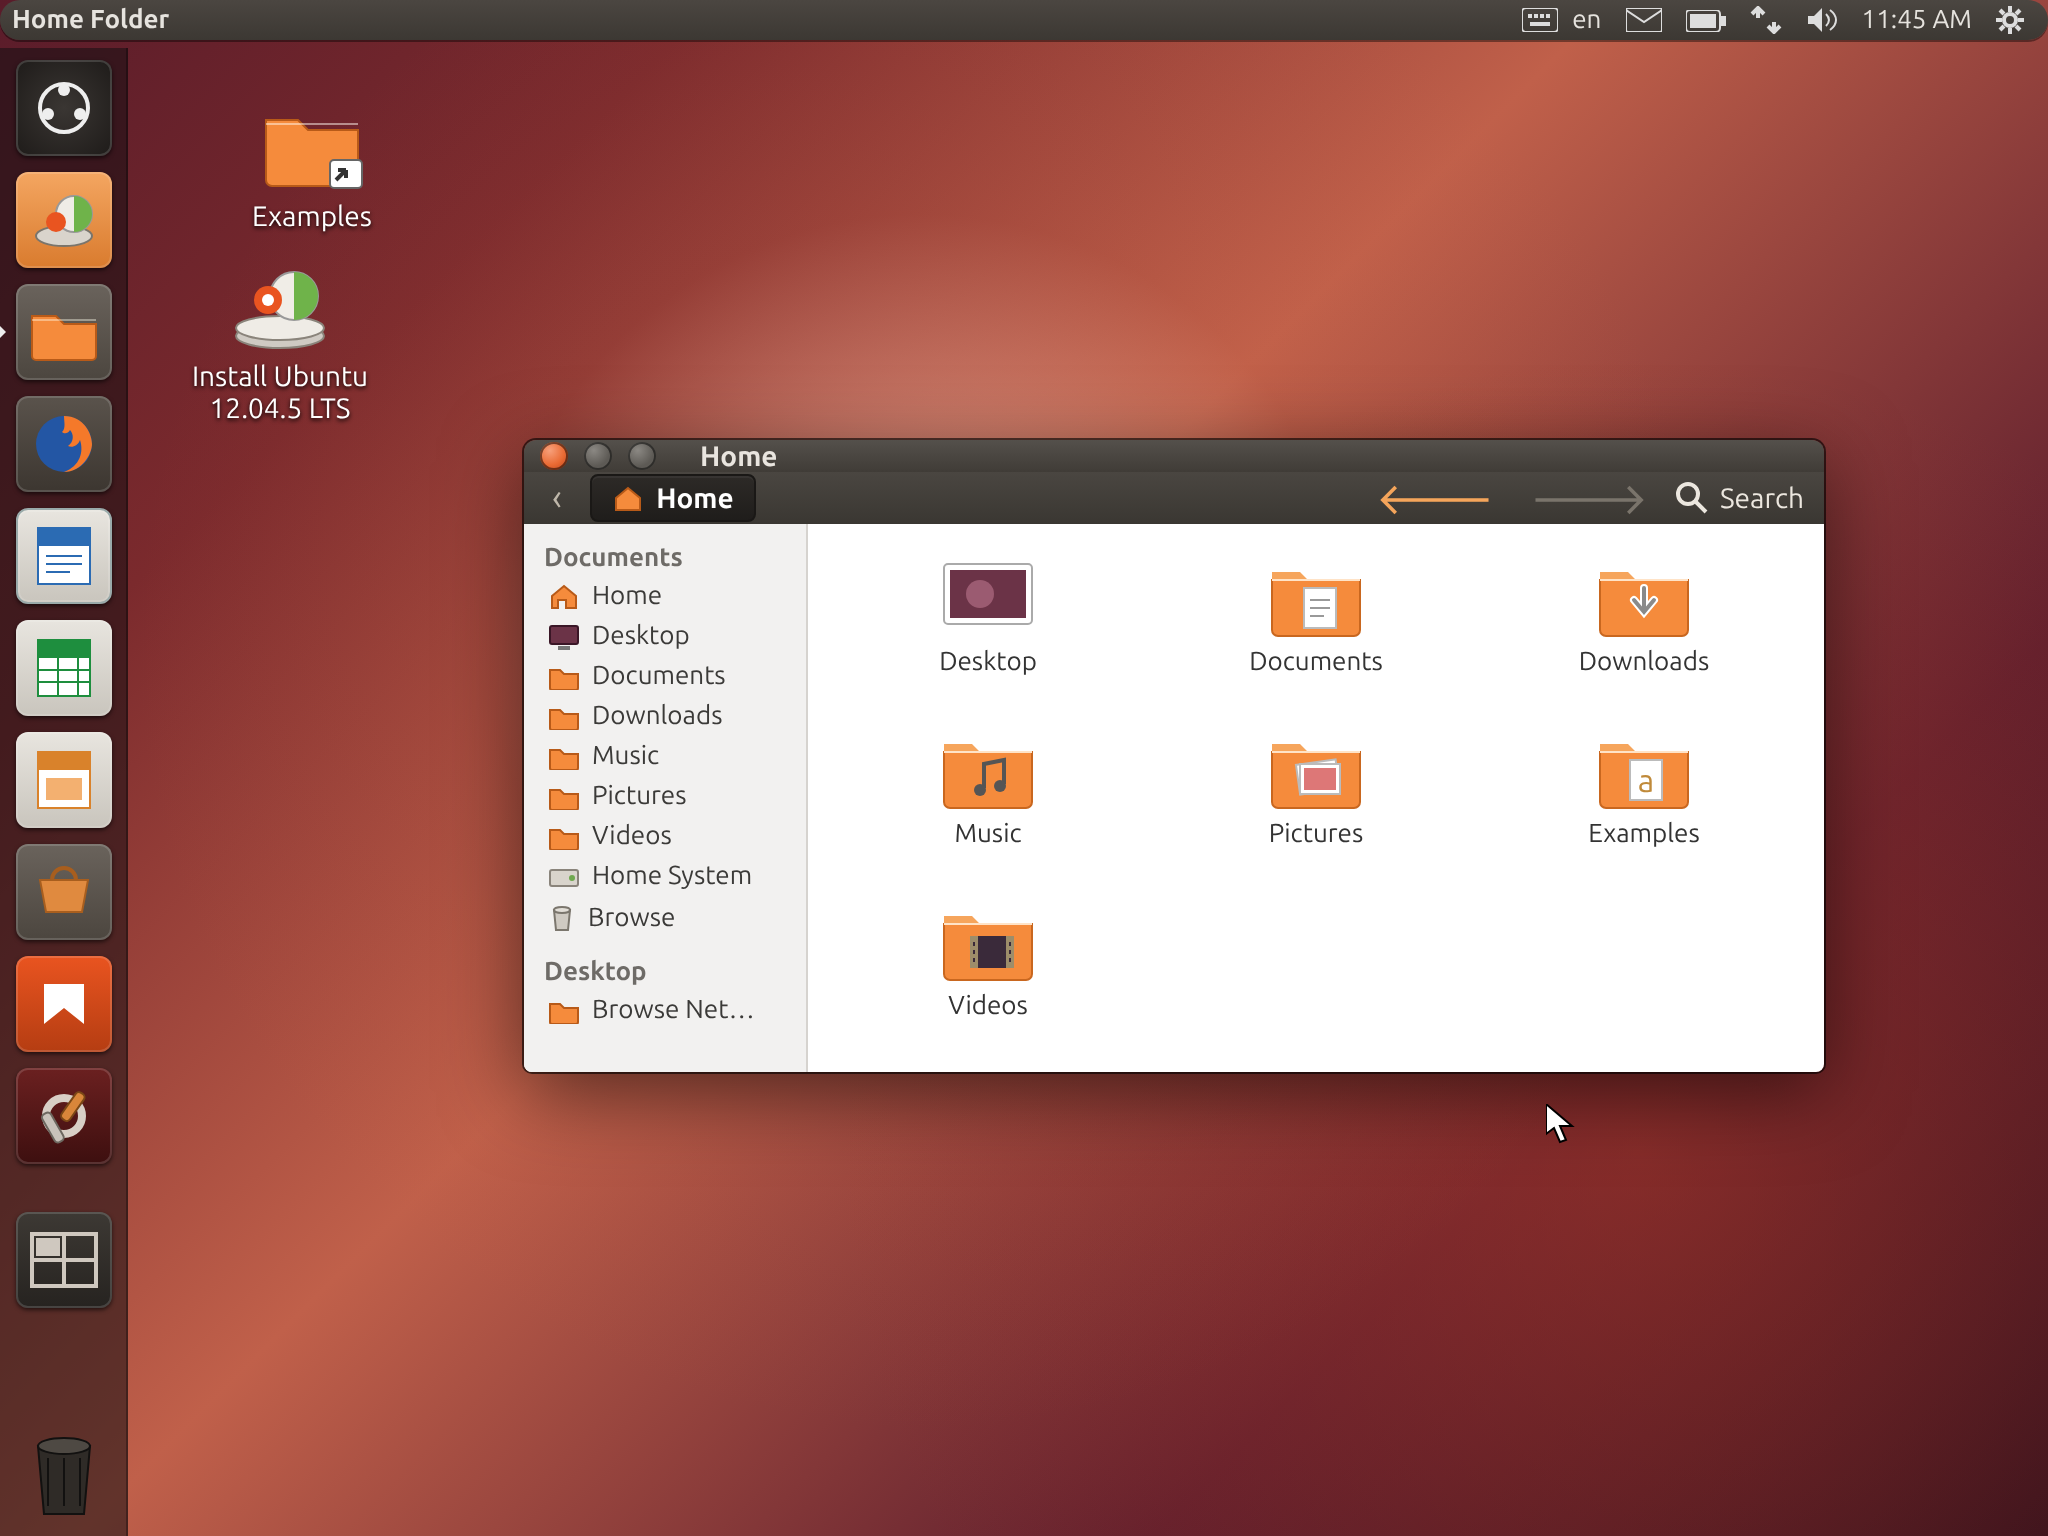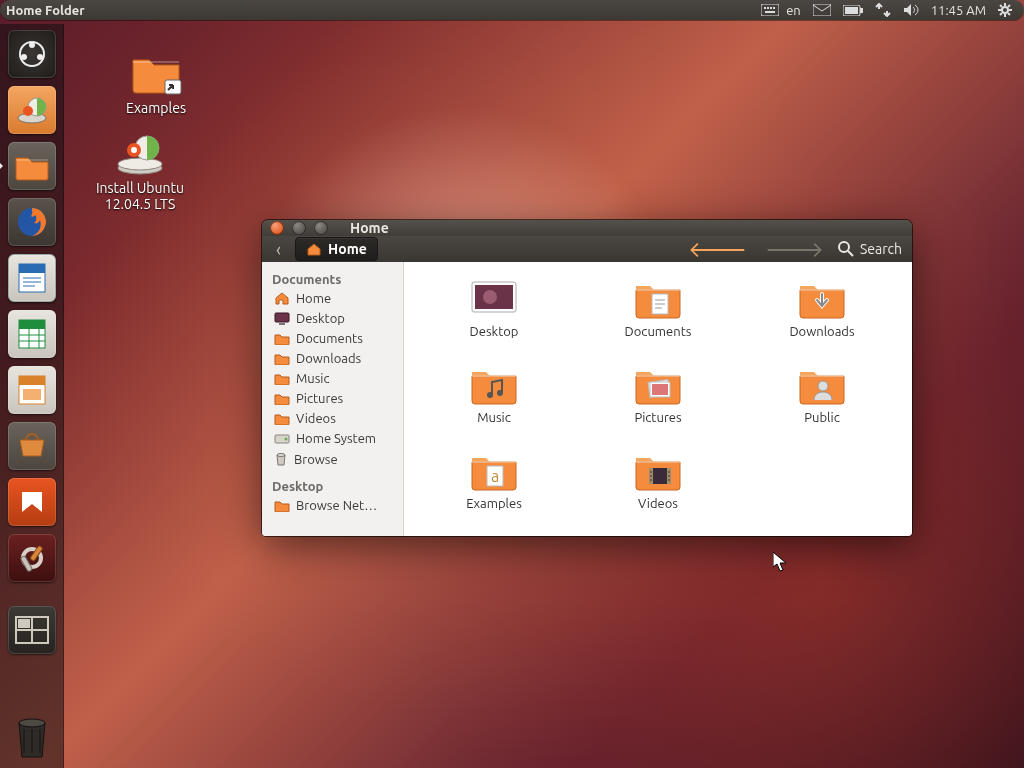--- a/index.html
+++ b/index.html
@@ -458,30 +458,20 @@
                 <rect x="18" y="20" width="20" height="15" fill="#fff" stroke="#bbb"></rect>
                 <rect x="20" y="22" width="16" height="11" fill="#d77"></rect>
               </svg></div>
             <div>Pictures</div>
           </div>
           <div class="fvitem">
             <div class="fic"><svg width="52" height="44">
                 <path d="M4 10h14l5 5h25v24a3 3 0 0 1-3 3H7a3 3 0 0 1-3-3z" fill="#f6a55c"></path>
                 <path d="M4 14h44v25a3 3 0 0 1-3 3H7a3 3 0 0 1-3-3z" fill="#f58b3c" stroke="#c9671f"></path>
                 <path d="M4 14h44" stroke="#ffe3c7"></path>
-                <circle cx="27" cy="24" r="5" fill="#ddd" stroke="#999"></circle>
-                <path d="M18 38c0-6 5-8 9-8s9 2 9 8" fill="#ddd" stroke="#999"></path>
-              </svg></div>
-            <div>Public</div>
-          </div>
-          <div class="fvitem">
-            <div class="fic"><svg width="52" height="44">
-                <path d="M4 10h14l5 5h25v24a3 3 0 0 1-3 3H7a3 3 0 0 1-3-3z" fill="#f6a55c"></path>
-                <path d="M4 14h44v25a3 3 0 0 1-3 3H7a3 3 0 0 1-3-3z" fill="#f58b3c" stroke="#c9671f"></path>
-                <path d="M4 14h44" stroke="#ffe3c7"></path>
                 <rect x="19" y="18" width="16" height="20" fill="#fff" stroke="#bbb"></rect>
                 <text x="27" y="34" font-size="16" text-anchor="middle" fill="#c08a3a" font-family="serif">a</text>
               </svg></div>
             <div>Examples</div>
           </div>
           <div class="fvitem">
             <div class="fic"><svg width="52" height="44">
                 <path d="M4 10h14l5 5h25v24a3 3 0 0 1-3 3H7a3 3 0 0 1-3-3z" fill="#f6a55c"></path>
                 <path d="M4 14h44v25a3 3 0 0 1-3 3H7a3 3 0 0 1-3-3z" fill="#f58b3c" stroke="#c9671f"></path>
                 <path d="M4 14h44" stroke="#ffe3c7"></path>

